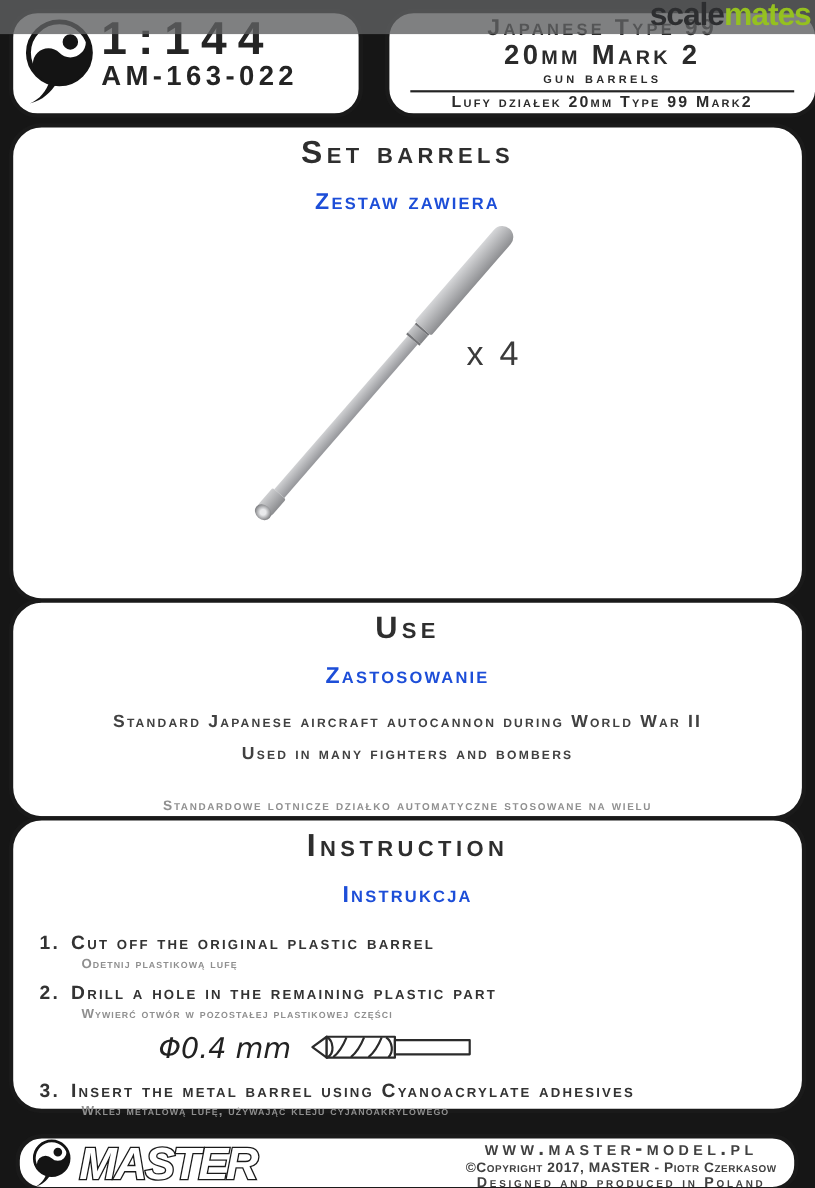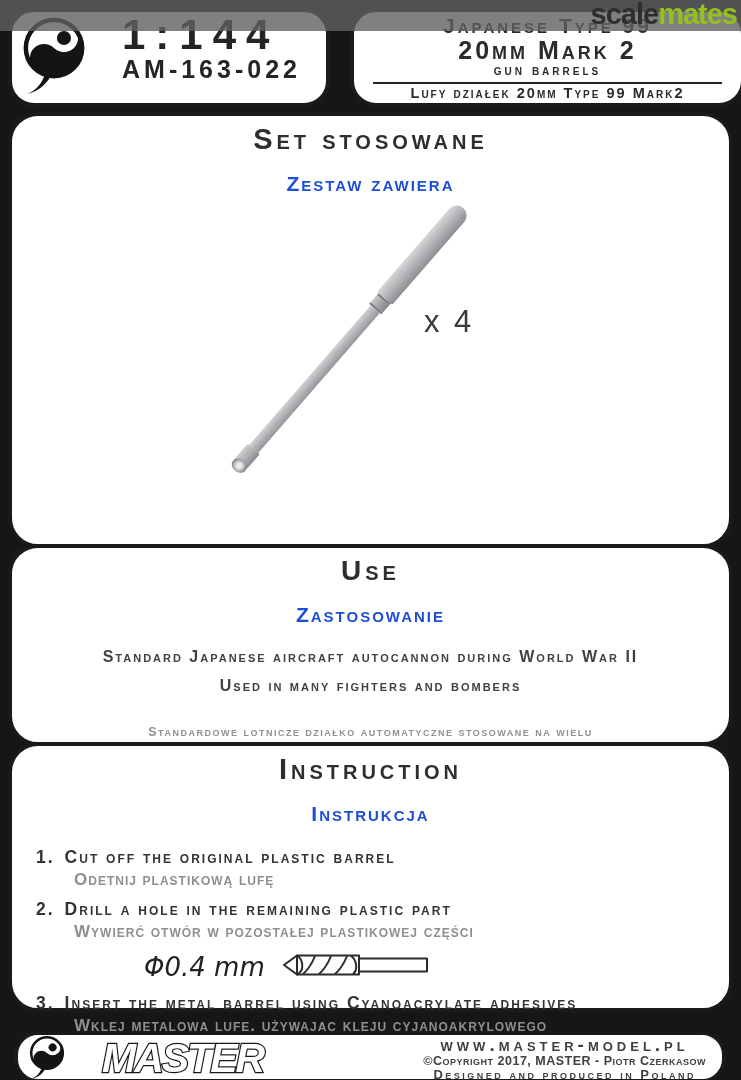--- a/index.html
+++ b/index.html
@@ -23,21 +23,20 @@
     font-size:29px; font-weight:bold; letter-spacing:-1px;
     line-height:31px;
   }
   .wm-scale { color:#2d2e30; }
   .wm-mates { color:#95c11f; }
 
   
   .box {
     position:absolute; background:#fff;
     border:4px solid #1a1a1a;
-    gap:30px;
   }
 
   
   .hdr-left { left:8px; top:8px; width:322px; height:99px; border-radius:26px; z-index:10; display:flex; }
   .hdr-left .logo { margin:4px 0 0 10px; flex:0 0 auto; }
   .hdr-left .txt { margin:2px 0 0 6px; color:#242424; }
   .scale-big { font-size:42px; font-weight:bold; letter-spacing:10px; line-height:1.0; white-space:nowrap; }
   .series    { font-size:16.5px; font-weight:bold; letter-spacing:1.5px; line-height:1.15; white-space:nowrap; }
   .code      { font-size:25px; font-weight:bold; letter-spacing:4px; line-height:1.05; white-space:nowrap; }
 
@@ -98,21 +97,21 @@
   .use-body-pl {
     margin-top:20px; font-size:12.5px; font-weight:bold; letter-spacing:1.5px;
     color:#909090; white-space:pre-line; line-height:1.8;
   }
 
   
   .instr-head { text-align:center; margin-top:6px; }
   .steps { margin:22px 0 0 24px; }
   .step-main { font-size:17.5px; font-weight:bold; letter-spacing:2px; color:#333; line-height:1.25; white-space:nowrap; }
   .step-main .num { display:inline-block; margin-right:10px; }
-  .step-sub { margin:0 0 8px 38px; font-size:17px; font-weight:bold; letter-spacing:1px; color:#8f8f8f; line-height:1.3; white-space:nowrap; }
+  .step-sub { margin:0 0 8px 38px; font-size:12px; font-weight:bold; letter-spacing:1px; color:#8f8f8f; line-height:1.3; white-space:nowrap; }
   .drill-row { display:flex; align-items:center; gap:16px; margin:5px 0 10px 108px; }
   .phi-label { font-size:26px; font-style:italic; color:#222; font-family:"DejaVu Sans", sans-serif; }
 
   
   .footer-box {
     left:14px; top:1031px; width:712px; height:52px; border-radius:24px; z-index:10;
     display:flex; align-items:flex-start;
   }
   .footer-box .logo { margin-left:10px; flex:0 0 auto; }
   .master-word { margin-left:4px; flex:0 0 auto; }
@@ -143,21 +142,21 @@
 
 <div class="box hdr-right">
   <div class="hr1 sc">Japanese Type 99</div>
   <div class="hr2 sc">20mm Mark 2</div>
   <div class="hr3 sc">gun barrels</div>
   <hr class="hdr-rule">
   <div class="hr4 sc">Lufy działek 20mm Type 99 Mark2</div>
 </div>
 
 <div class="box panel panel-set">
-  <div class="sec-title sc">Set stosowane</div>
+  <div class="sec-title sc">Set barrels</div>
   <div class="sec-sub sc">Zestaw zawiera</div>
 
   <div class="barrel-wrap">
     <div class="muzzle">
       <div class="bore"></div>
     </div>
     <div class="tube"></div>
     <div class="collar"></div>
     <div class="rear"></div>
   </div>

